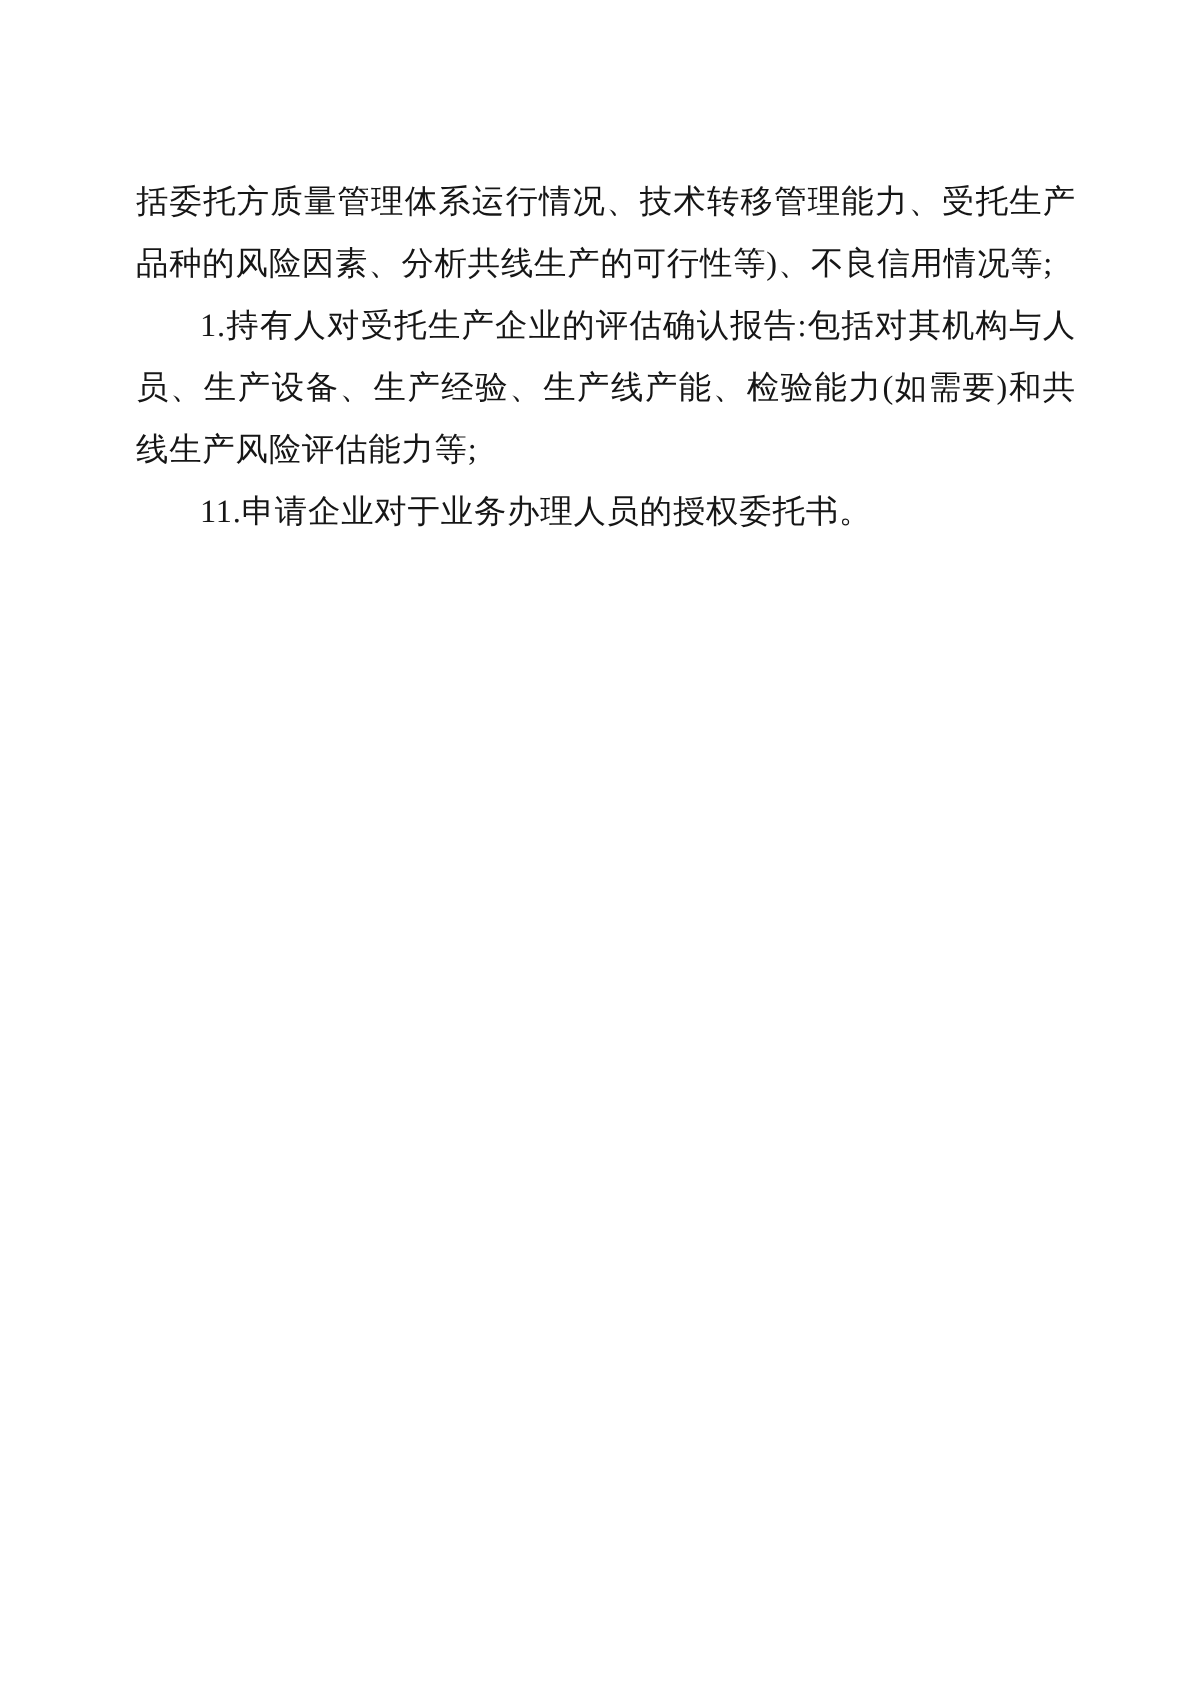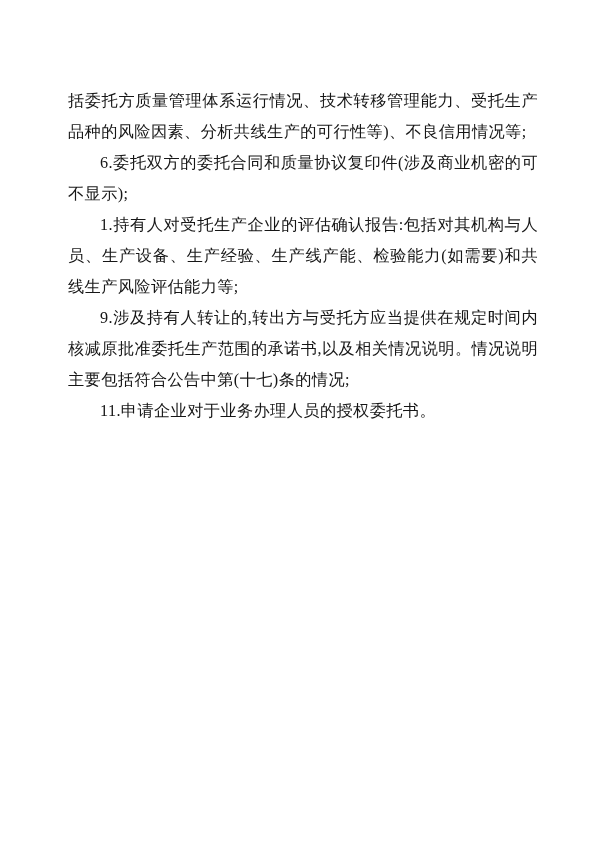--- a/index.html
+++ b/index.html
@@ -43,18 +43,16 @@
   .noindent {
     text-indent: 0;
   }
 </style>
 </head>
 <body>
 
 <div class="page">
   <div class="content">
     <p class="para noindent">括委托方质量管理体系运行情况、技术转移管理能力、受托生产品种的风险因素、分析共线生产的可行性等)、不良信用情况等;</p>
-    <p class="para indent">6.委托双方的委托合同和质量协议复印件(涉及商业机密的可不显示);</p>
     <p class="para indent">1.持有人对受托生产企业的评估确认报告:包括对其机构与人员、生产设备、生产经验、生产线产能、检验能力(如需要)和共线生产风险评估能力等;</p>
-    <p class="para indent">9.涉及持有人转让的,转出方与受托方应当提供在规定时间内核减原批准委托生产范围的承诺书,以及相关情况说明。情况说明主要包括符合公告中第(十七)条的情况;</p>
     <p class="para indent">11.申请企业对于业务办理人员的授权委托书。</p>
   </div>
 </div>
 
 </body></html>

